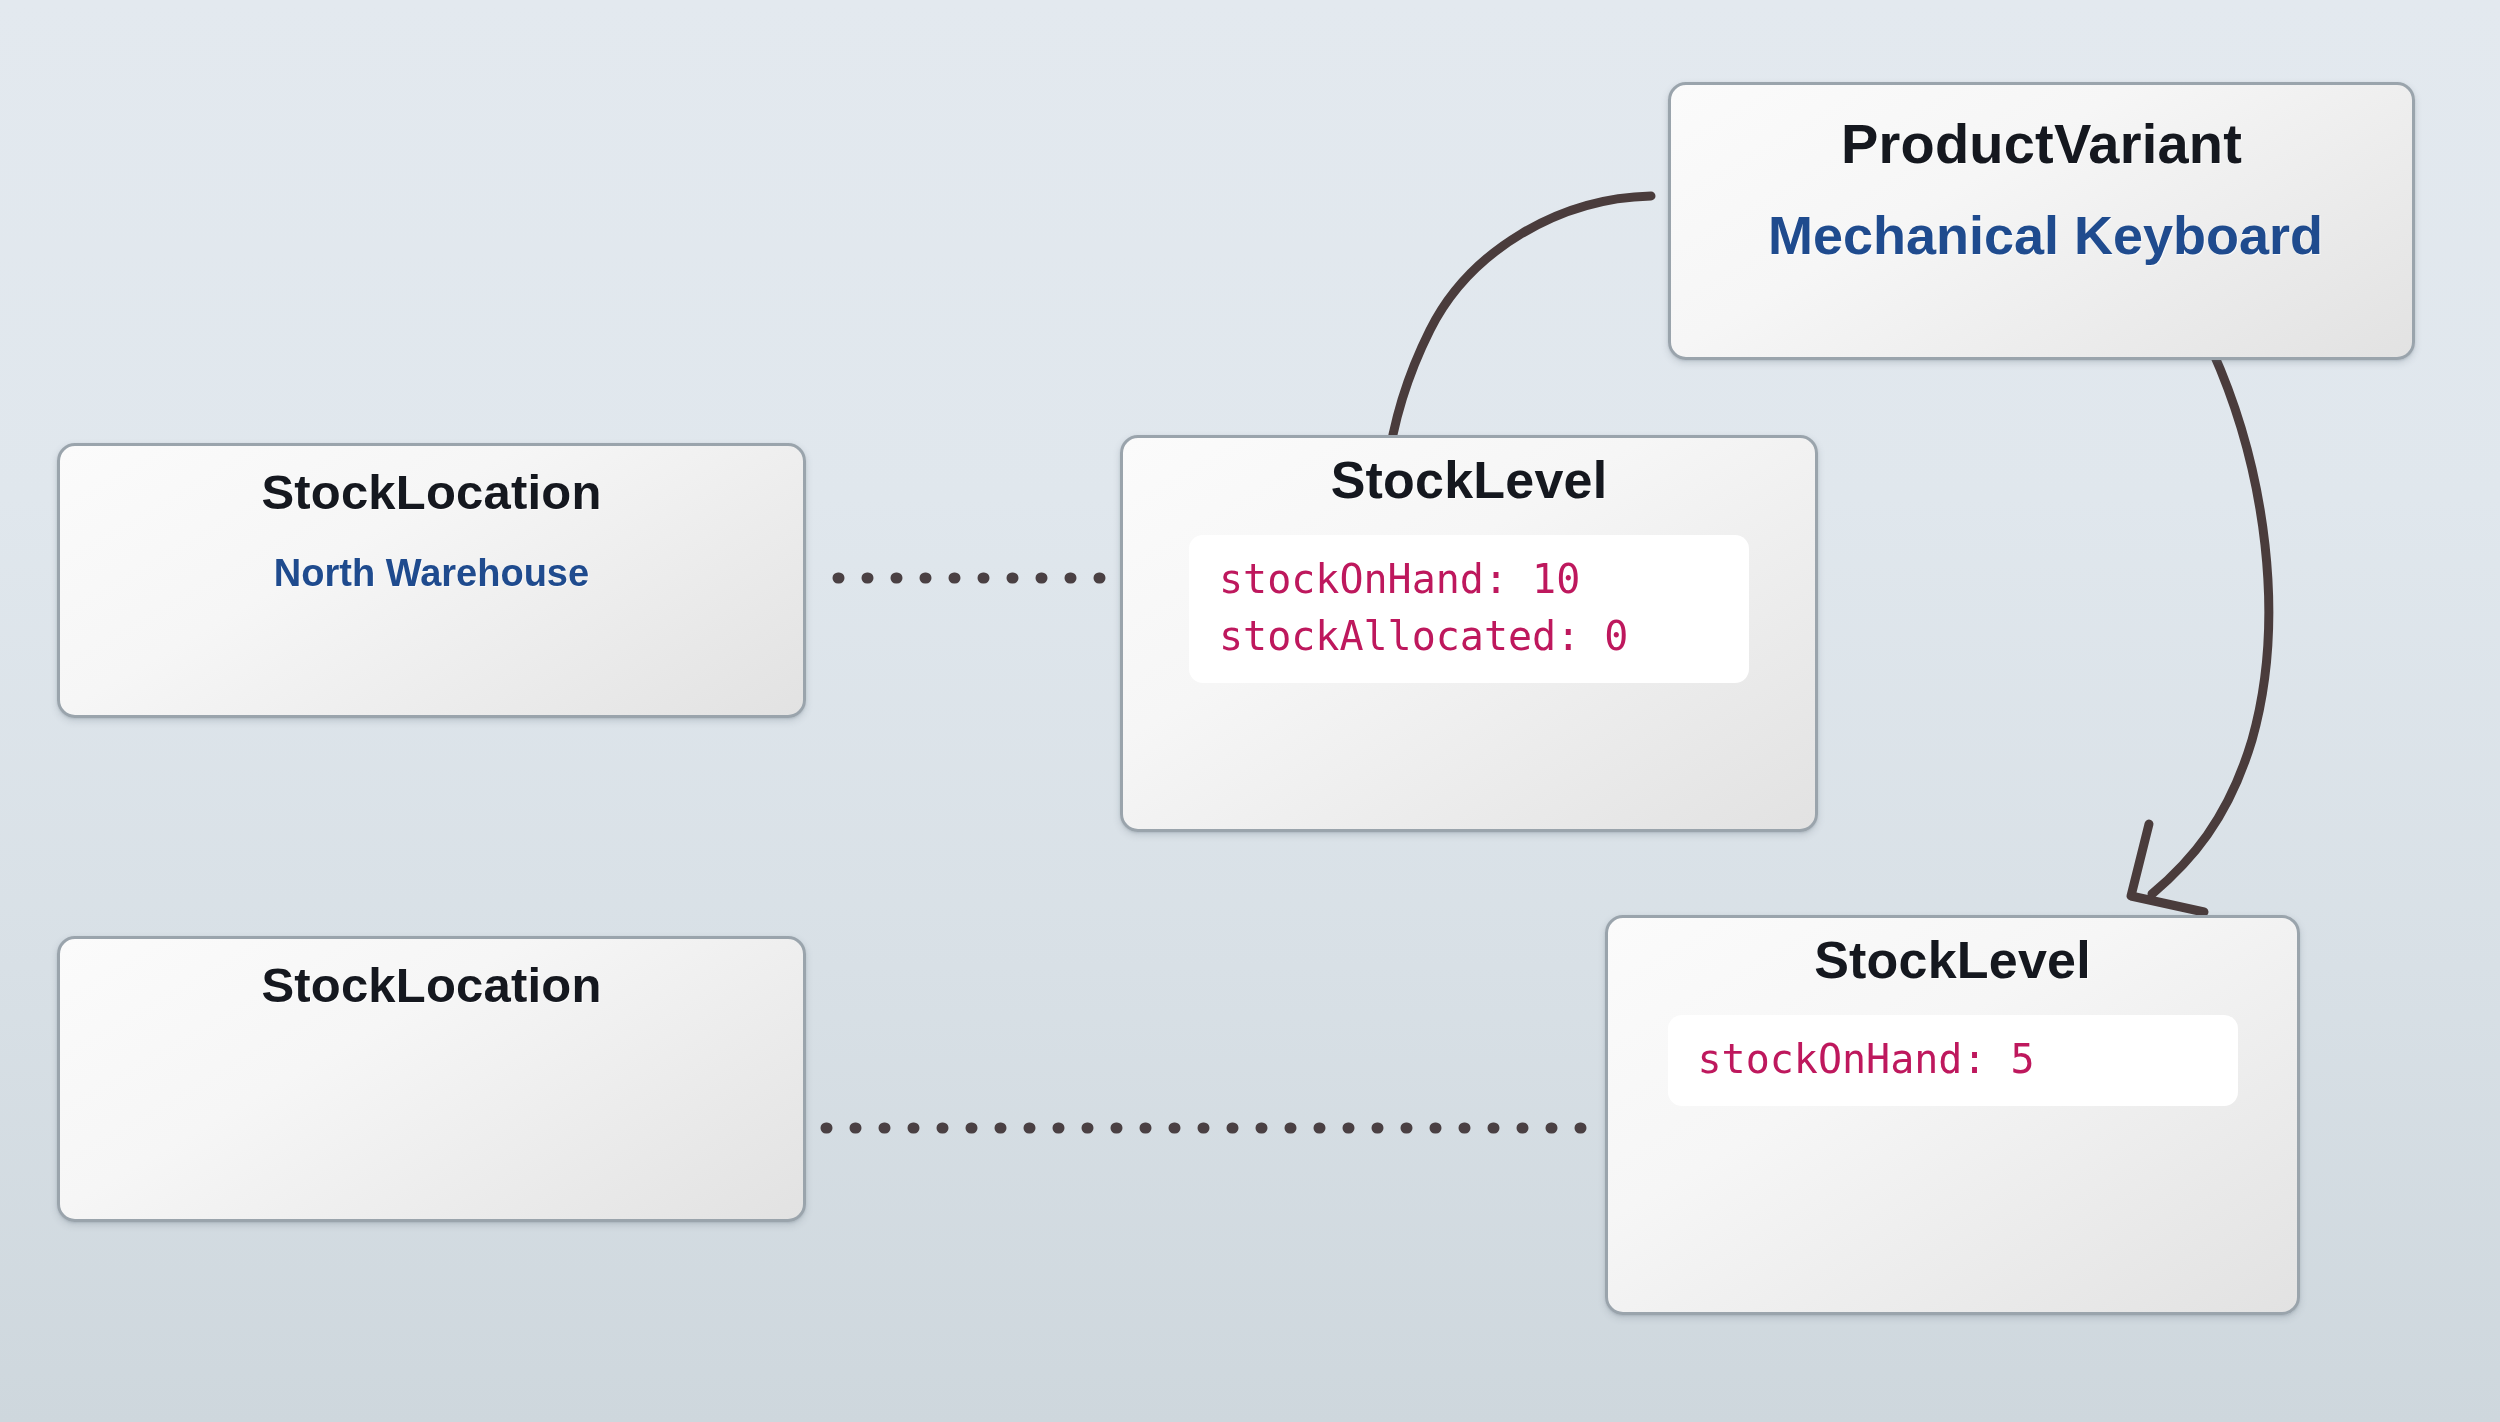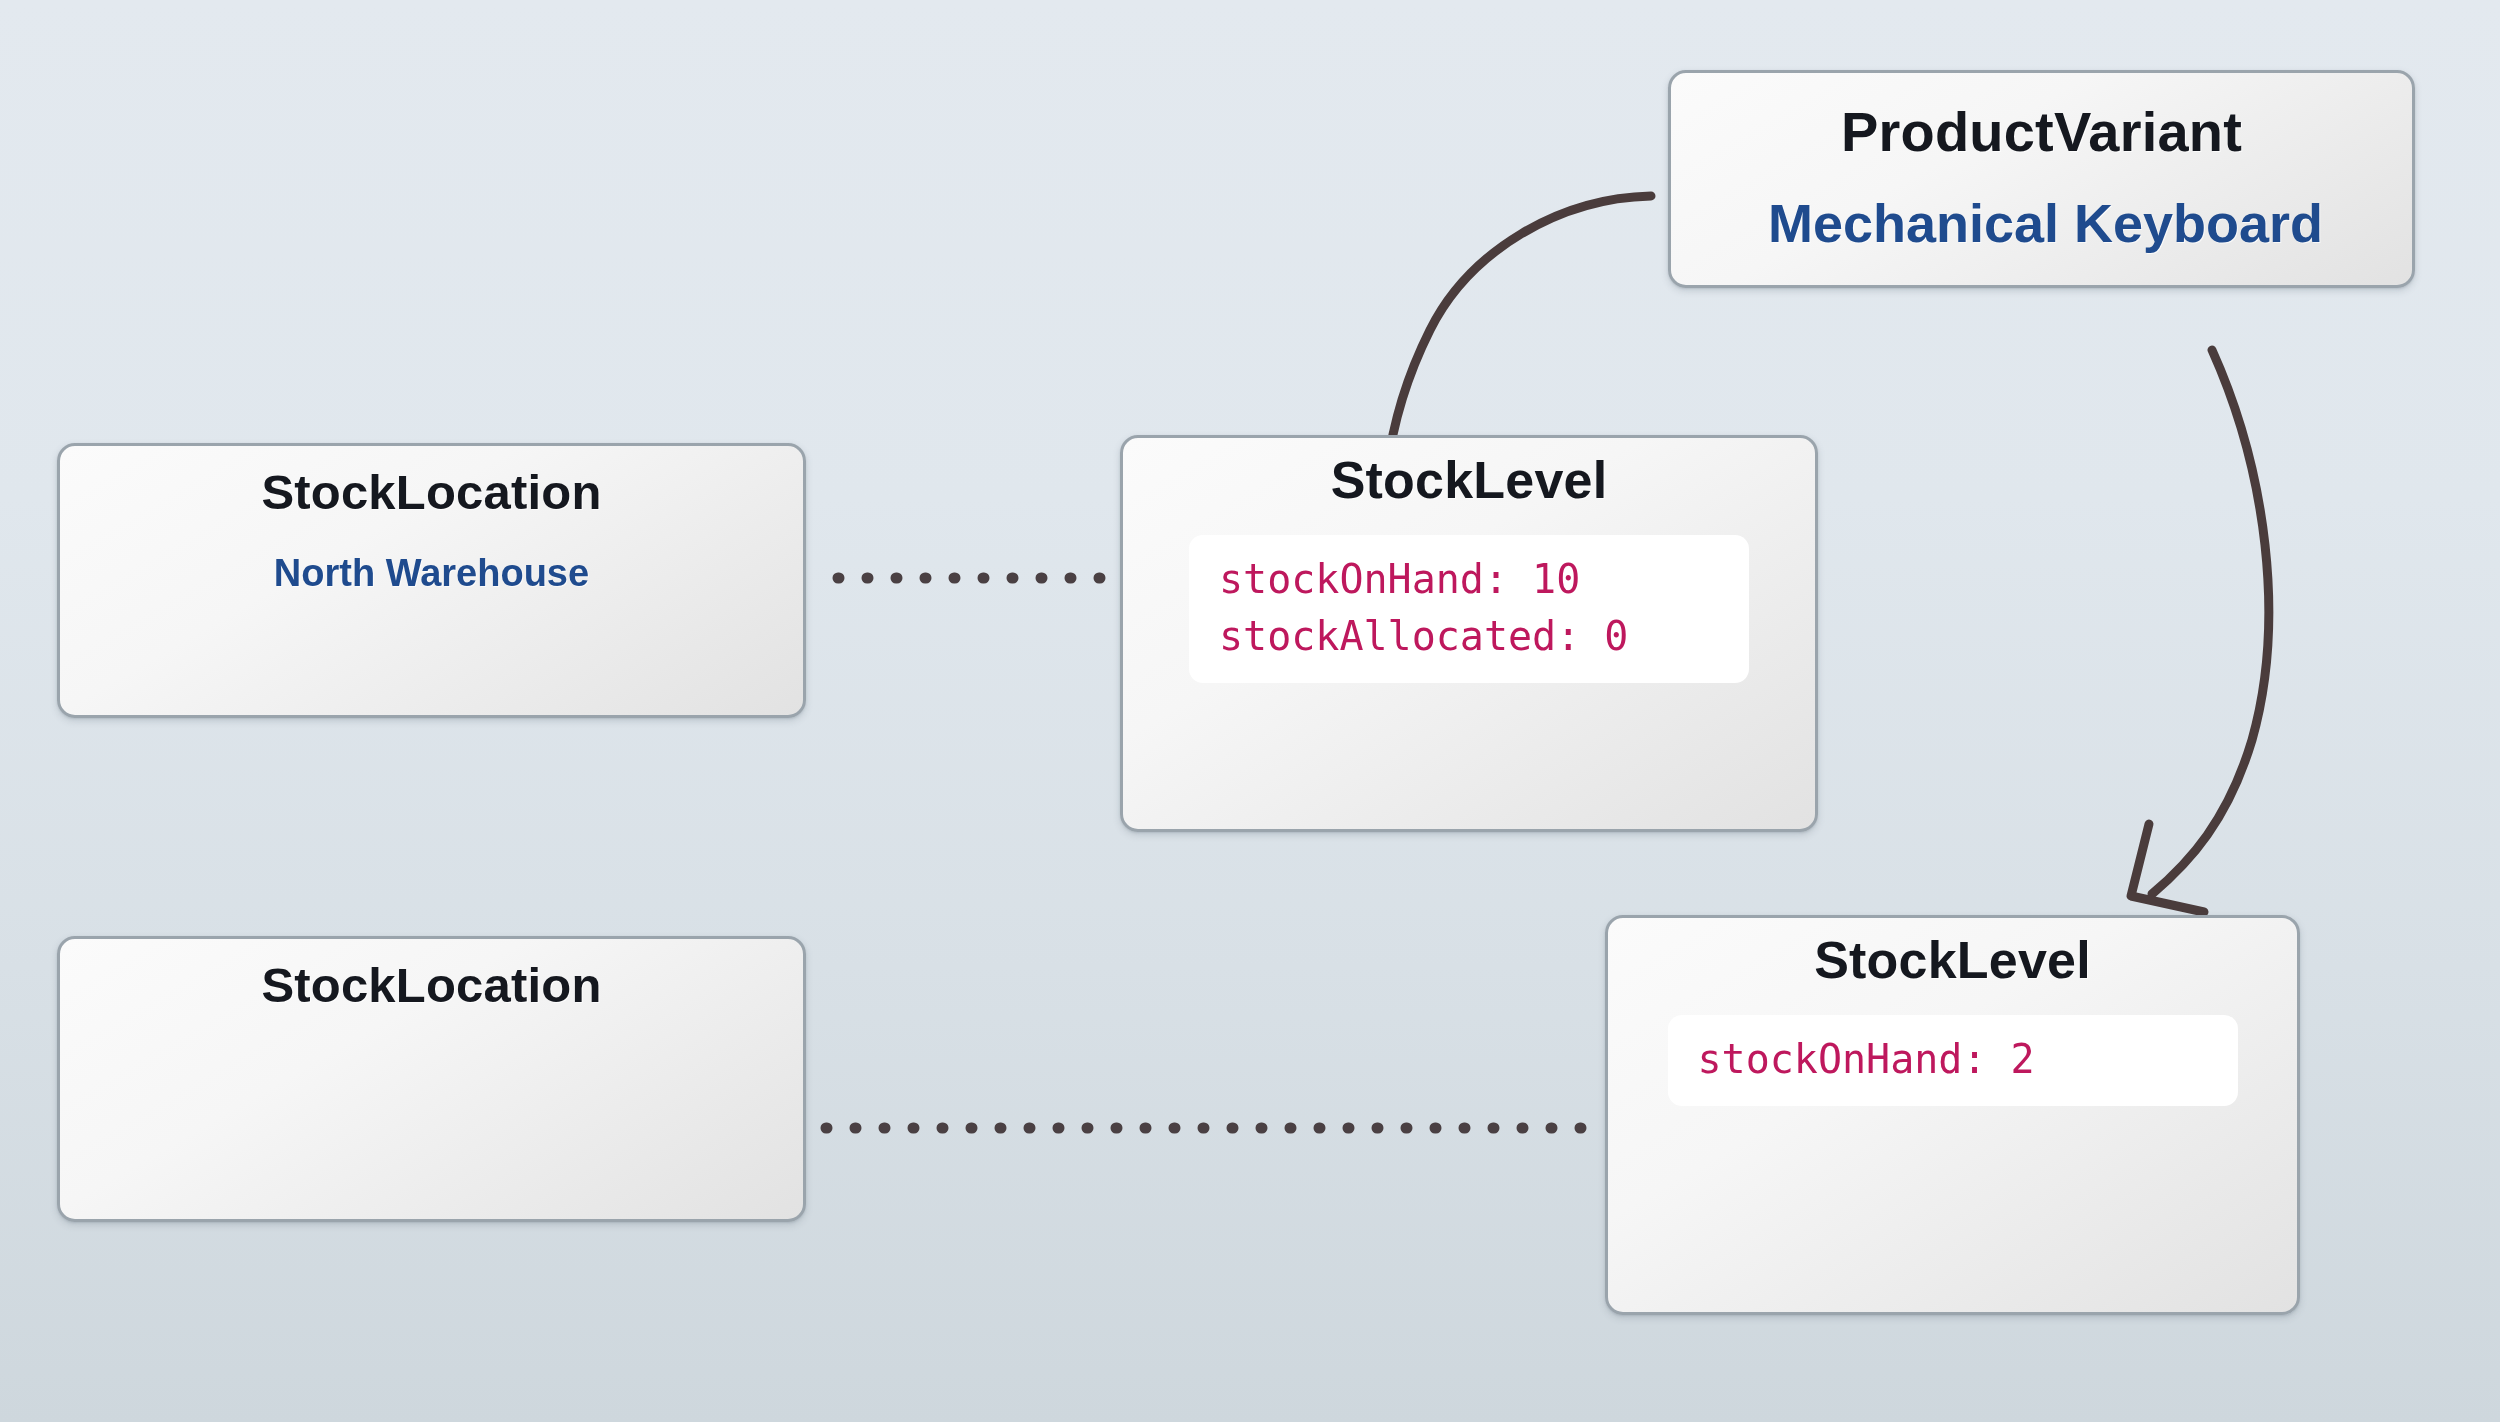--- a/index.html
+++ b/index.html
@@ -43,23 +43,23 @@
     font-weight: bold;
     color: #1f4b8e;
     text-align: center;
     text-shadow: 1px 1px 0 rgba(255,255,255,0.7);
     white-space: nowrap;
   }
 
   
   #node-product-variant {
     left: 1668px;
-    top: 70px;
+    top: 82px;
     width: 747px;
-    height: 218px;
+    height: 278px;
     justify-content: flex-start;
   }
   #node-product-variant .node-type {
     font-size: 56px;
     margin-top: 26px;
   }
   #node-product-variant .node-label {
     font-size: 54px;
     margin-top: 28px;
     margin-left: 8px;
@@ -177,17 +177,17 @@
     <div class="node-type">StockLevel</div>
     <div class="attrs">
       <div class="attr-row">stockOnHand: 10</div>
       <div class="attr-row">stockAllocated: 0</div>
     </div>
   </div>
 
   <div class="node node-level" id="node-level-south">
     <div class="node-type">StockLevel</div>
     <div class="attrs">
-      <div class="attr-row">stockOnHand: 2</div>
+      <div class="attr-row">stockOnHand: 5</div>
     </div>
   </div>
 
 </div>
 
 </body></html>

